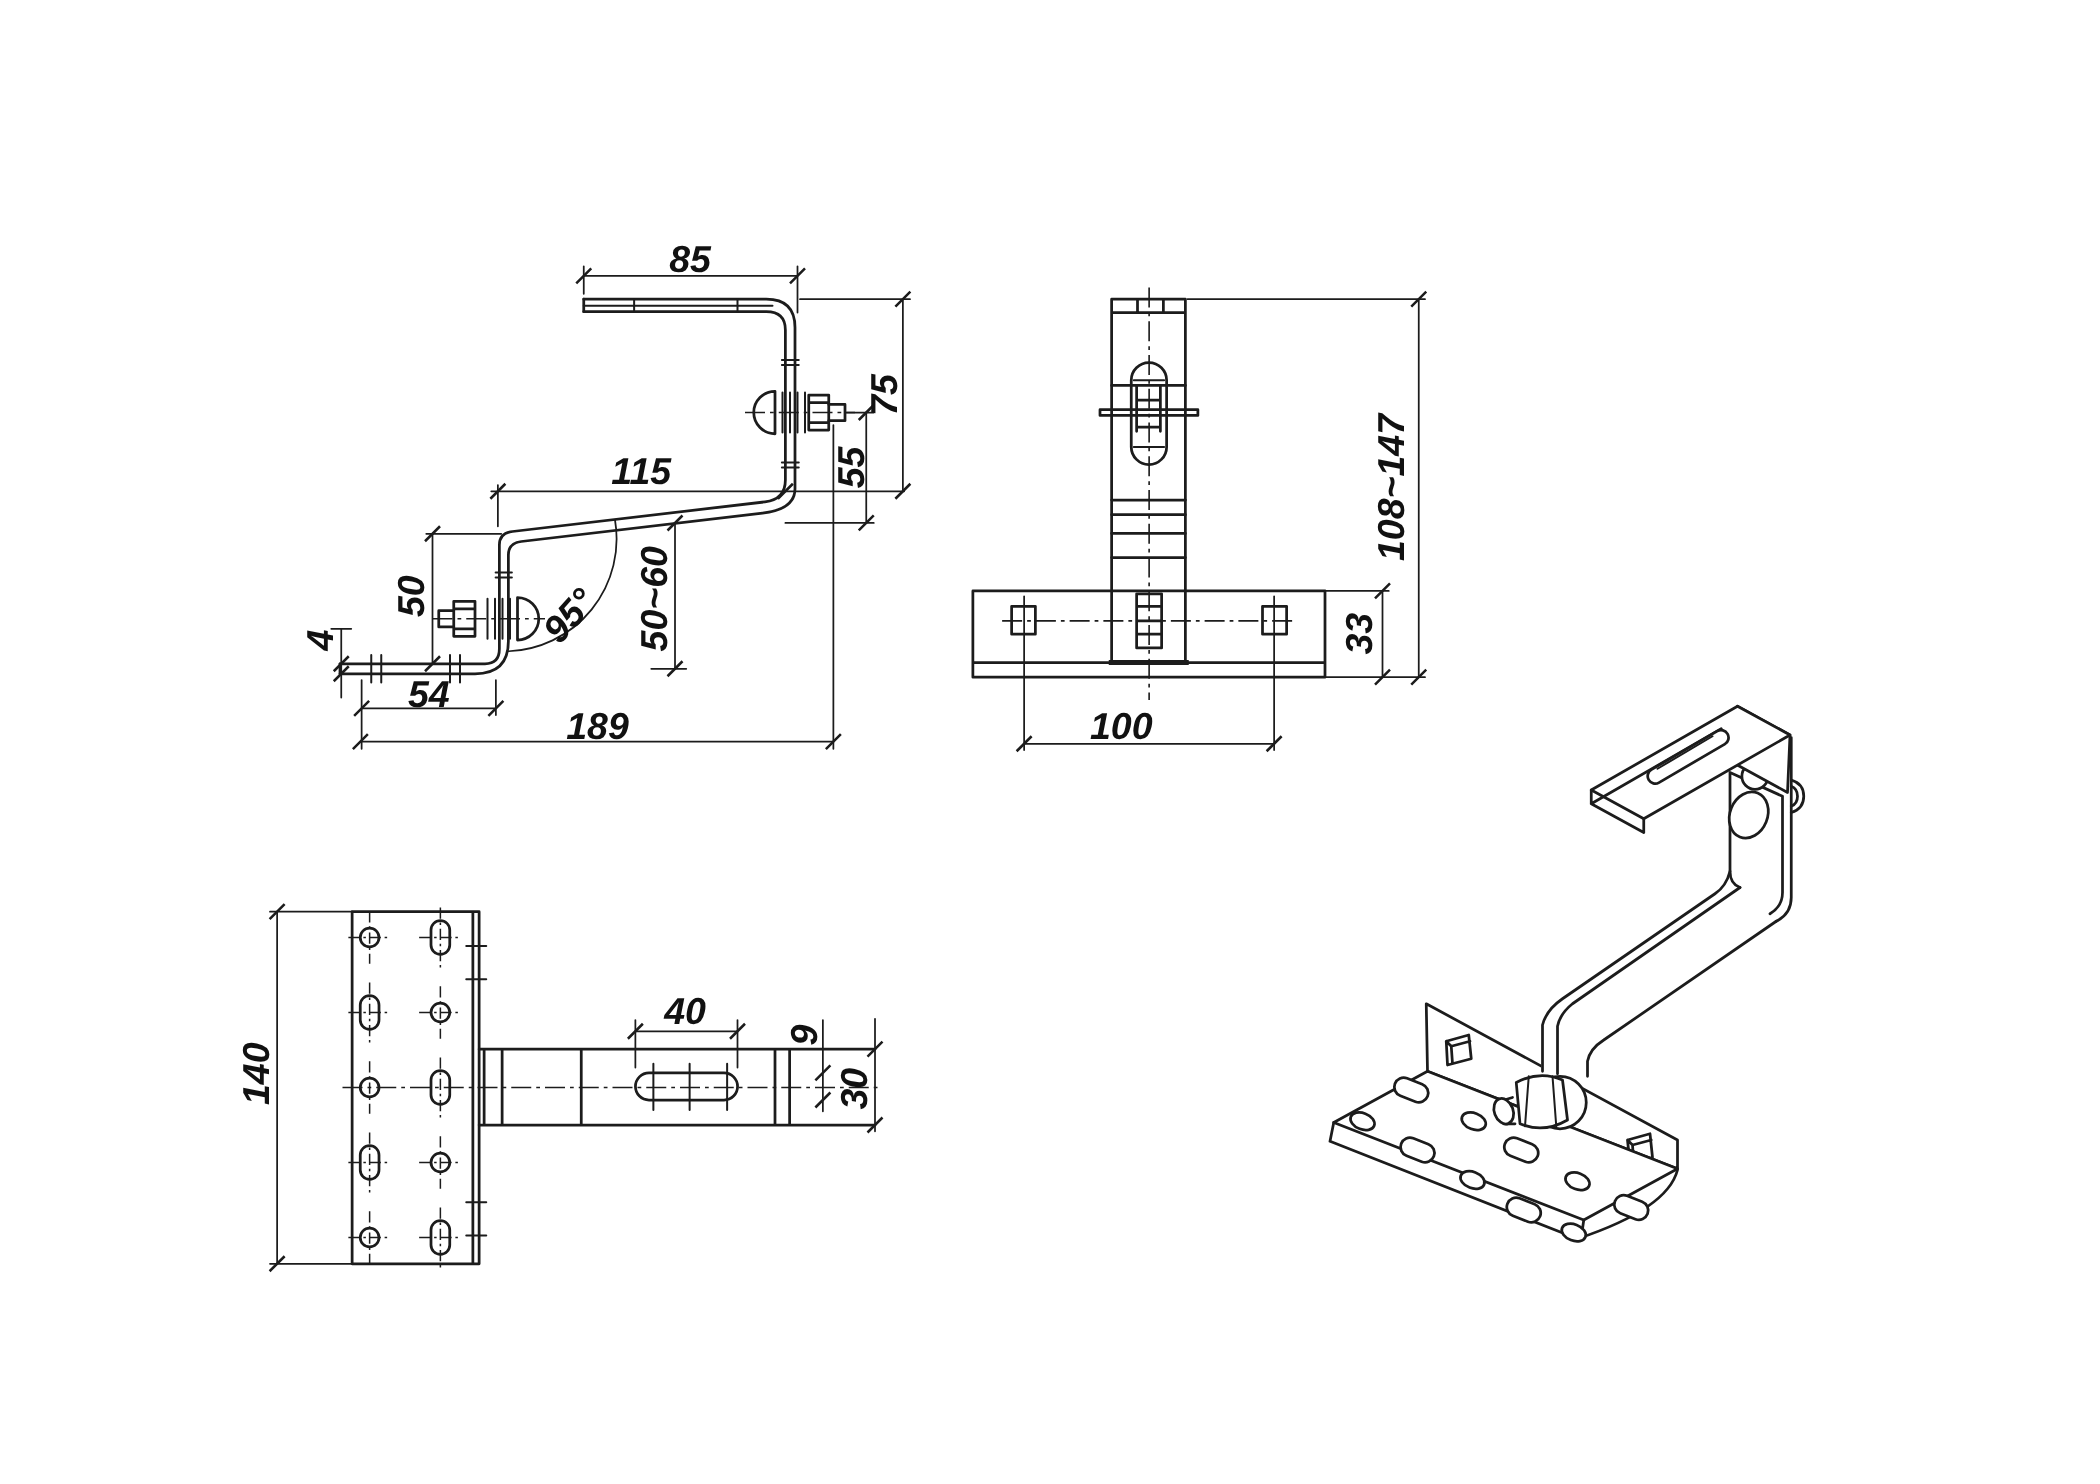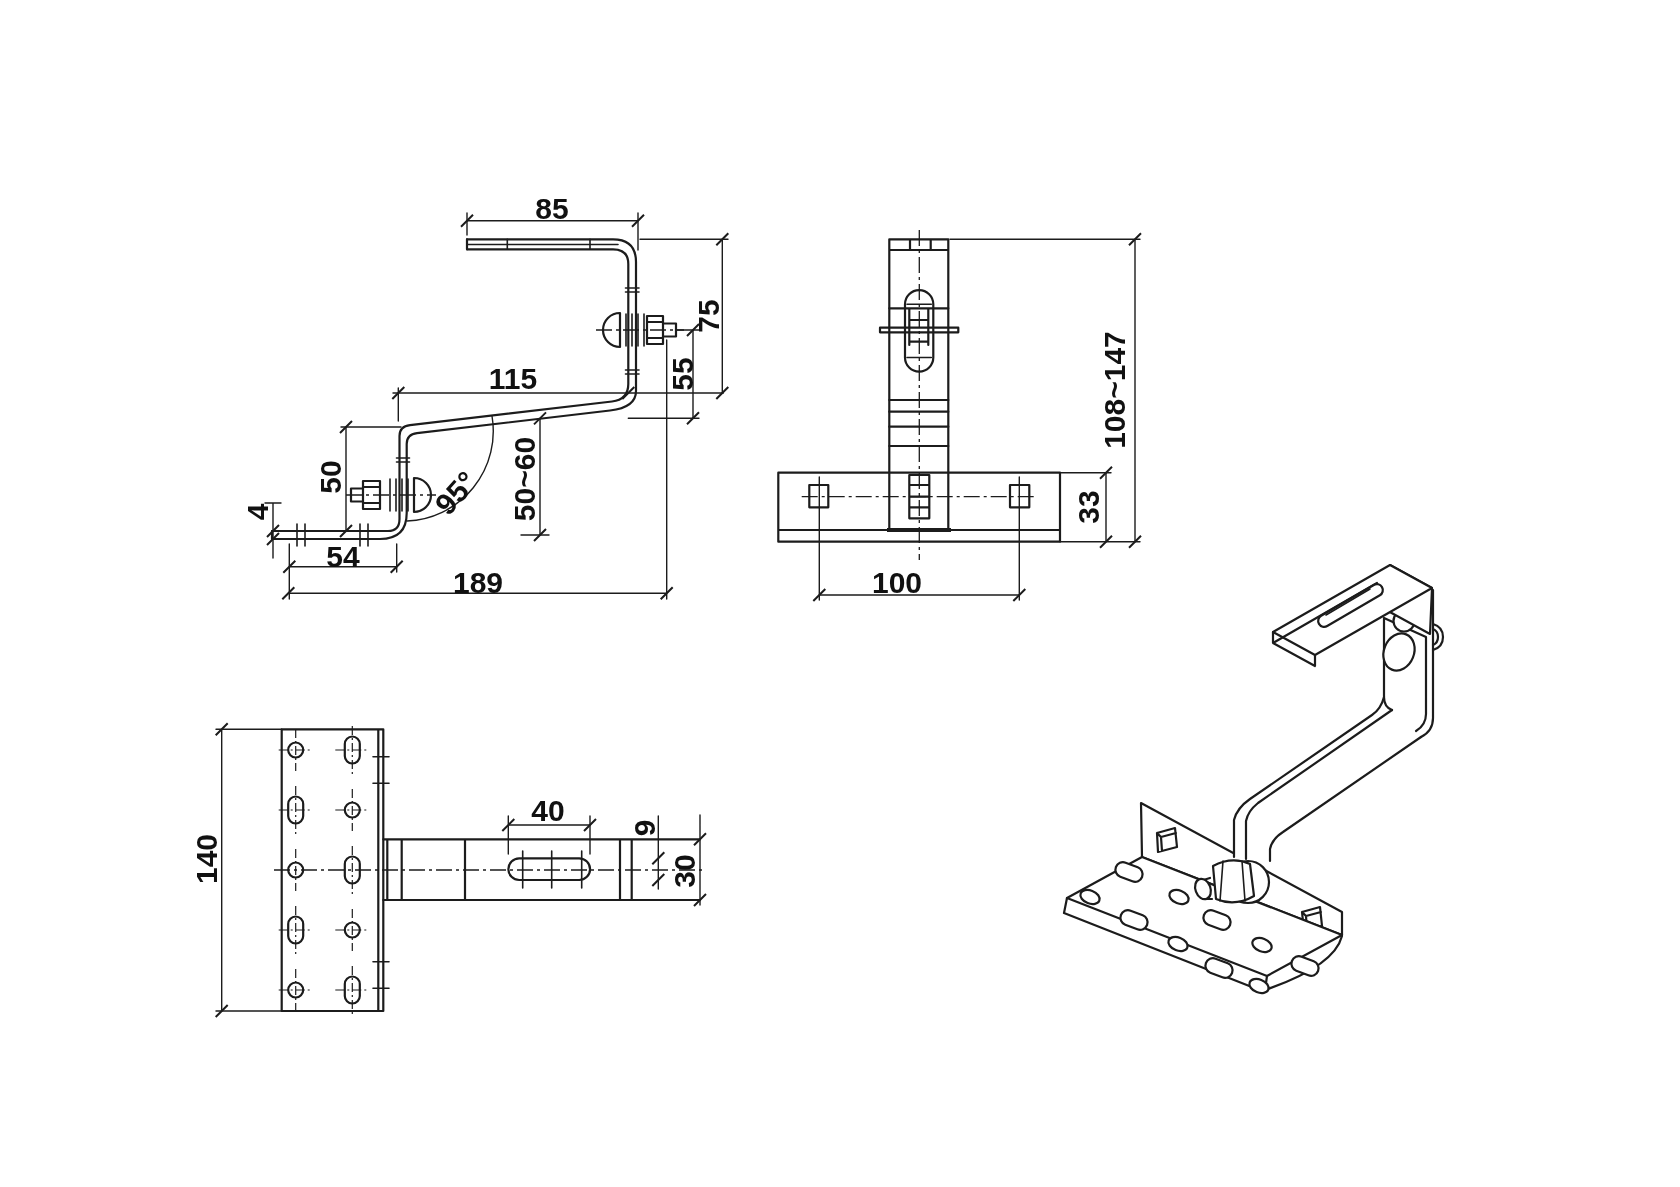--- a/index.html
+++ b/index.html
@@ -1,16 +1,16 @@
 <!DOCTYPE html>
 <html><head>
 <meta charset="utf-8">
 <style>
   html,body{margin:0;padding:0;background:#fff;}
-  .stage{position:relative;width:1680px;height:1187px;background:#fff;overflow:hidden;}
+  .stage{position:relative;width:1680px;height:1187px;background:#fff;overflow:hidden;font-style:italic;}
   svg{display:block;}
   .part{fill:none;stroke:#1c1c1c;stroke-width:2.2;stroke-linecap:round;stroke-linejoin:round;}
   .thin{fill:none;stroke:#1c1c1c;stroke-width:1.6;stroke-linecap:round;}
   .dim{fill:none;stroke:#1c1c1c;stroke-width:1.4;stroke-linecap:round;}
   .cl{fill:none;stroke:#1c1c1c;stroke-width:1.3;stroke-dasharray:16 4 3 4;}
   .cl2{fill:none;stroke:#1c1c1c;stroke-width:1.2;stroke-dasharray:9 3 2 3;}
   .tick{fill:none;stroke:#1c1c1c;stroke-width:2;}
   .bold{fill:none;stroke:#1c1c1c;stroke-width:4;}
   .wf{fill:#ffffff;stroke:none;}
   .wp{fill:#ffffff;stroke:#1c1c1c;stroke-width:2.2;stroke-linejoin:round;}

